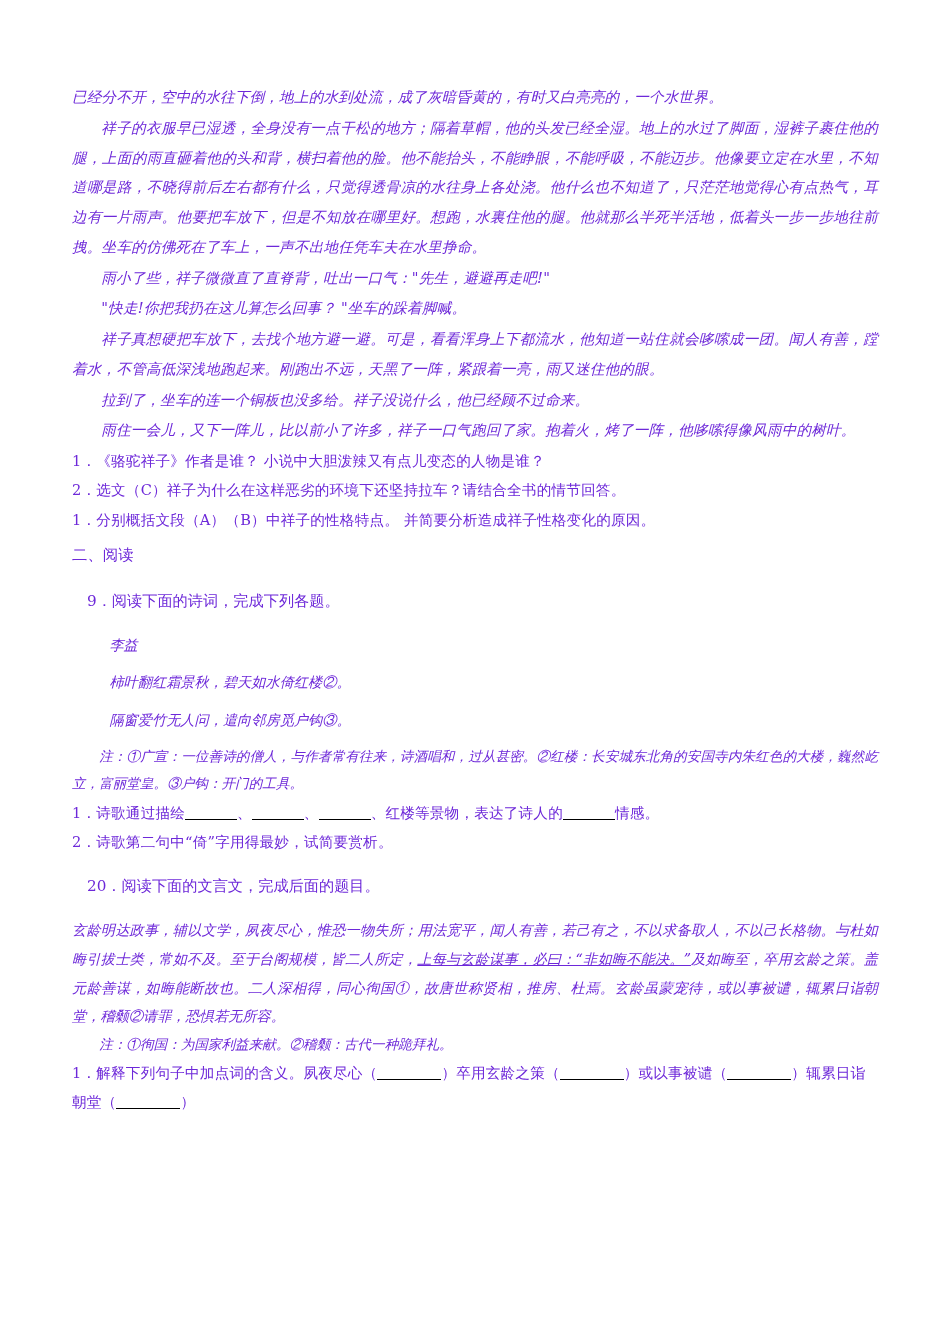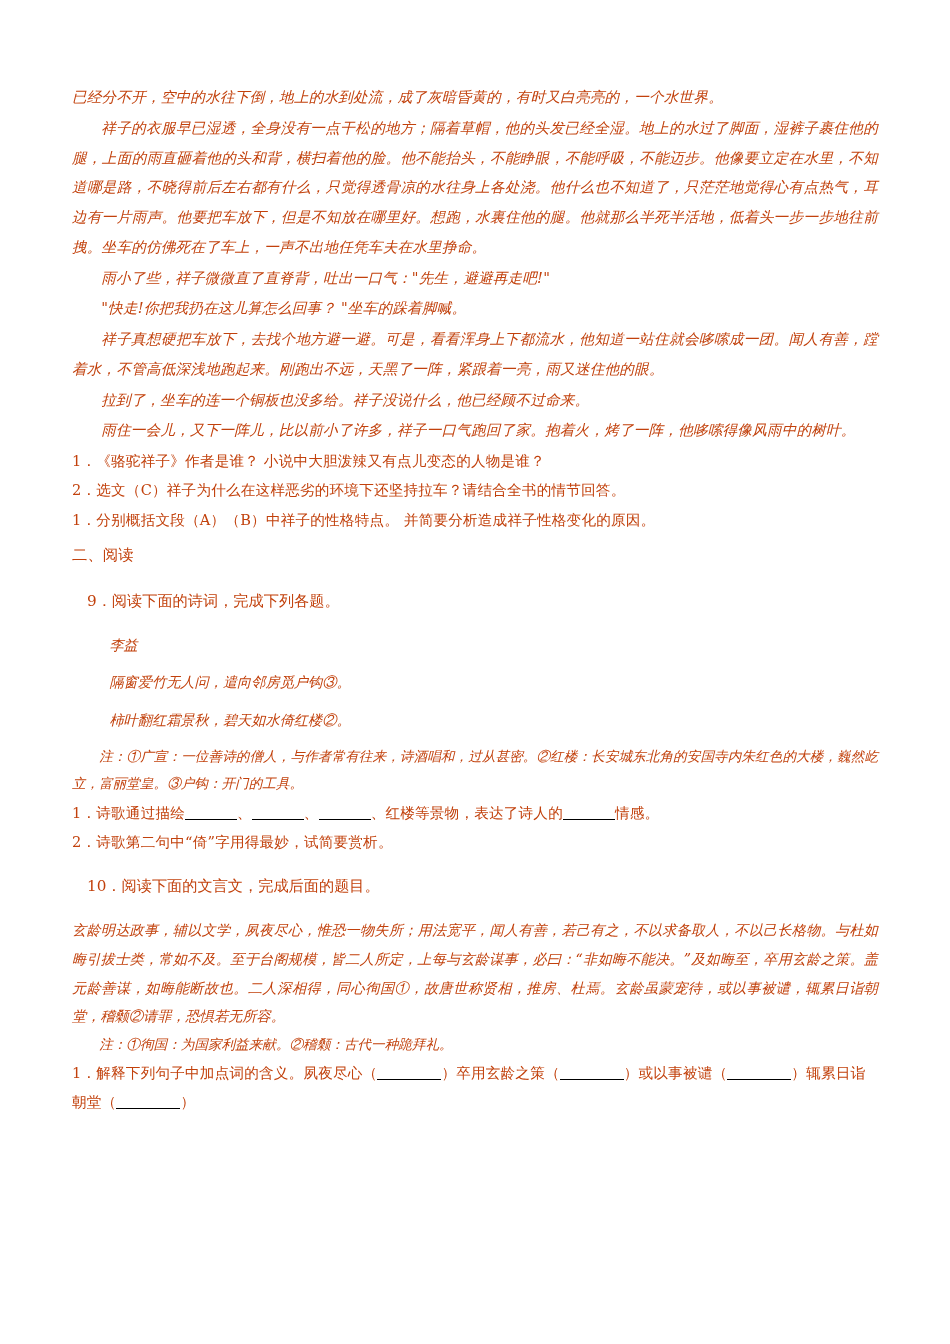--- a/index.html
+++ b/index.html
@@ -9,21 +9,21 @@
   }
   .page {
     position: relative;
     width: 950px;
     height: 1344px;
     background: #ffffff;
     margin: 0 auto;
     box-sizing: border-box;
     padding: 82px 72px 52px 72px;
     font-family: "DejaVu Serif", "Liberation Serif", serif;
-    color: #c2410c;
+    color: #6d28d9;
     overflow: hidden;
   }
   .p {
     font-size: 14.6px;
     line-height: 2.04;
     text-align: justify;
     margin: 0 0 1px 0;
     letter-spacing: 0.2px;
   }
   .indent {
@@ -75,20 +75,21 @@
     text-indent: 2em;
   }
   .classical {
     font-size: 14.2px;
     line-height: 2.02;
     margin: 0;
     text-align: justify;
     font-style: italic;
   }
   .u {
+    text-decoration: underline;
   }
   .blank {
     display: inline-block;
     border-bottom: 1px solid #000;
     width: 52px;
     vertical-align: -2px;
   }
   .blank.lg { width: 64px; }
 </style>
 </head>
@@ -106,32 +107,32 @@
 
   <p class="num-line">1．《骆驼祥子》作者是谁？ 小说中大胆泼辣又有点儿变态的人物是谁？</p>
   <p class="num-line">2．选文（C）祥子为什么在这样恶劣的环境下还坚持拉车？请结合全书的情节回答。</p>
   <p class="num-line">1．分别概括文段（A）（B）中祥子的性格特点。 并简要分析造成祥子性格变化的原因。</p>
 
   <p class="section-head">二、阅读</p>
 
   <p class="q-head">9．阅读下面的诗词，完成下列各题。</p>
 
   <p class="poem-line">李益</p>
+  <p class="poem-line">柿叶翻红霜景秋，碧天如水倚红楼②。</p>
   <p class="poem-line">隔窗爱竹无人问，遣向邻房觅户钩③。</p>
-  <p class="poem-line">柿叶翻红霜景秋，碧天如水倚红楼②。</p>
 
   <p class="note ind">注：①广宣：一位善诗的僧人，与作者常有往来，诗酒唱和，过从甚密。②红楼：长安城东北角的安国寺内朱红色的大楼，巍然屹立，富丽堂皇。③户钩：开门的工具。</p>
 
   <p class="num-line">
     <span>1．诗歌通过描绘</span><span class="blank"></span><span>、</span><span class="blank"></span><span>、</span><span class="blank"></span><span>、红楼等景物，表达了诗人的</span><span class="blank"></span><span>情感。</span>
   </p>
 
   <p class="num-line">2．诗歌第二句中“倚”字用得最妙，试简要赏析。</p>
 
-  <p class="q-head">10．阅读下面的文言文，完成后面的题目。</p>
+  <p class="q-head">20．阅读下面的文言文，完成后面的题目。</p>
 
   <p class="classical">
     <span>玄龄明达政事，辅以文学，夙夜尽心，惟恐一物失所；用法宽平，闻人有善，若己有之，不以求备取人，不以己长格物。与杜如晦引拔士类，常如不及。至于台阁规模，皆二人所定，</span><span class="u">上每与玄龄谋事，必曰：“非如晦不能决。”</span><span>及如晦至，卒用玄龄之策。盖元龄善谋，如晦能断故也。二人深相得，同心徇国①，故唐世称贤相，推房、杜焉。玄龄虽蒙宠待，或以事被谴，辄累日诣朝堂，稽颡②请罪，恐惧若无所容。</span>
   </p>
 
   <p class="note ind">注：①徇国：为国家利益来献。②稽颡：古代一种跪拜礼。</p>
 
   <p class="num-line">
     <span>1．解释下列句子中加点词的含义。夙夜尽心（</span><span class="blank lg"></span><span>）卒用玄龄之策（</span><span class="blank lg"></span><span>）或以事被谴（</span><span class="blank lg"></span><span>）辄累日诣朝堂（</span><span class="blank lg"></span><span>）</span>
   </p>

